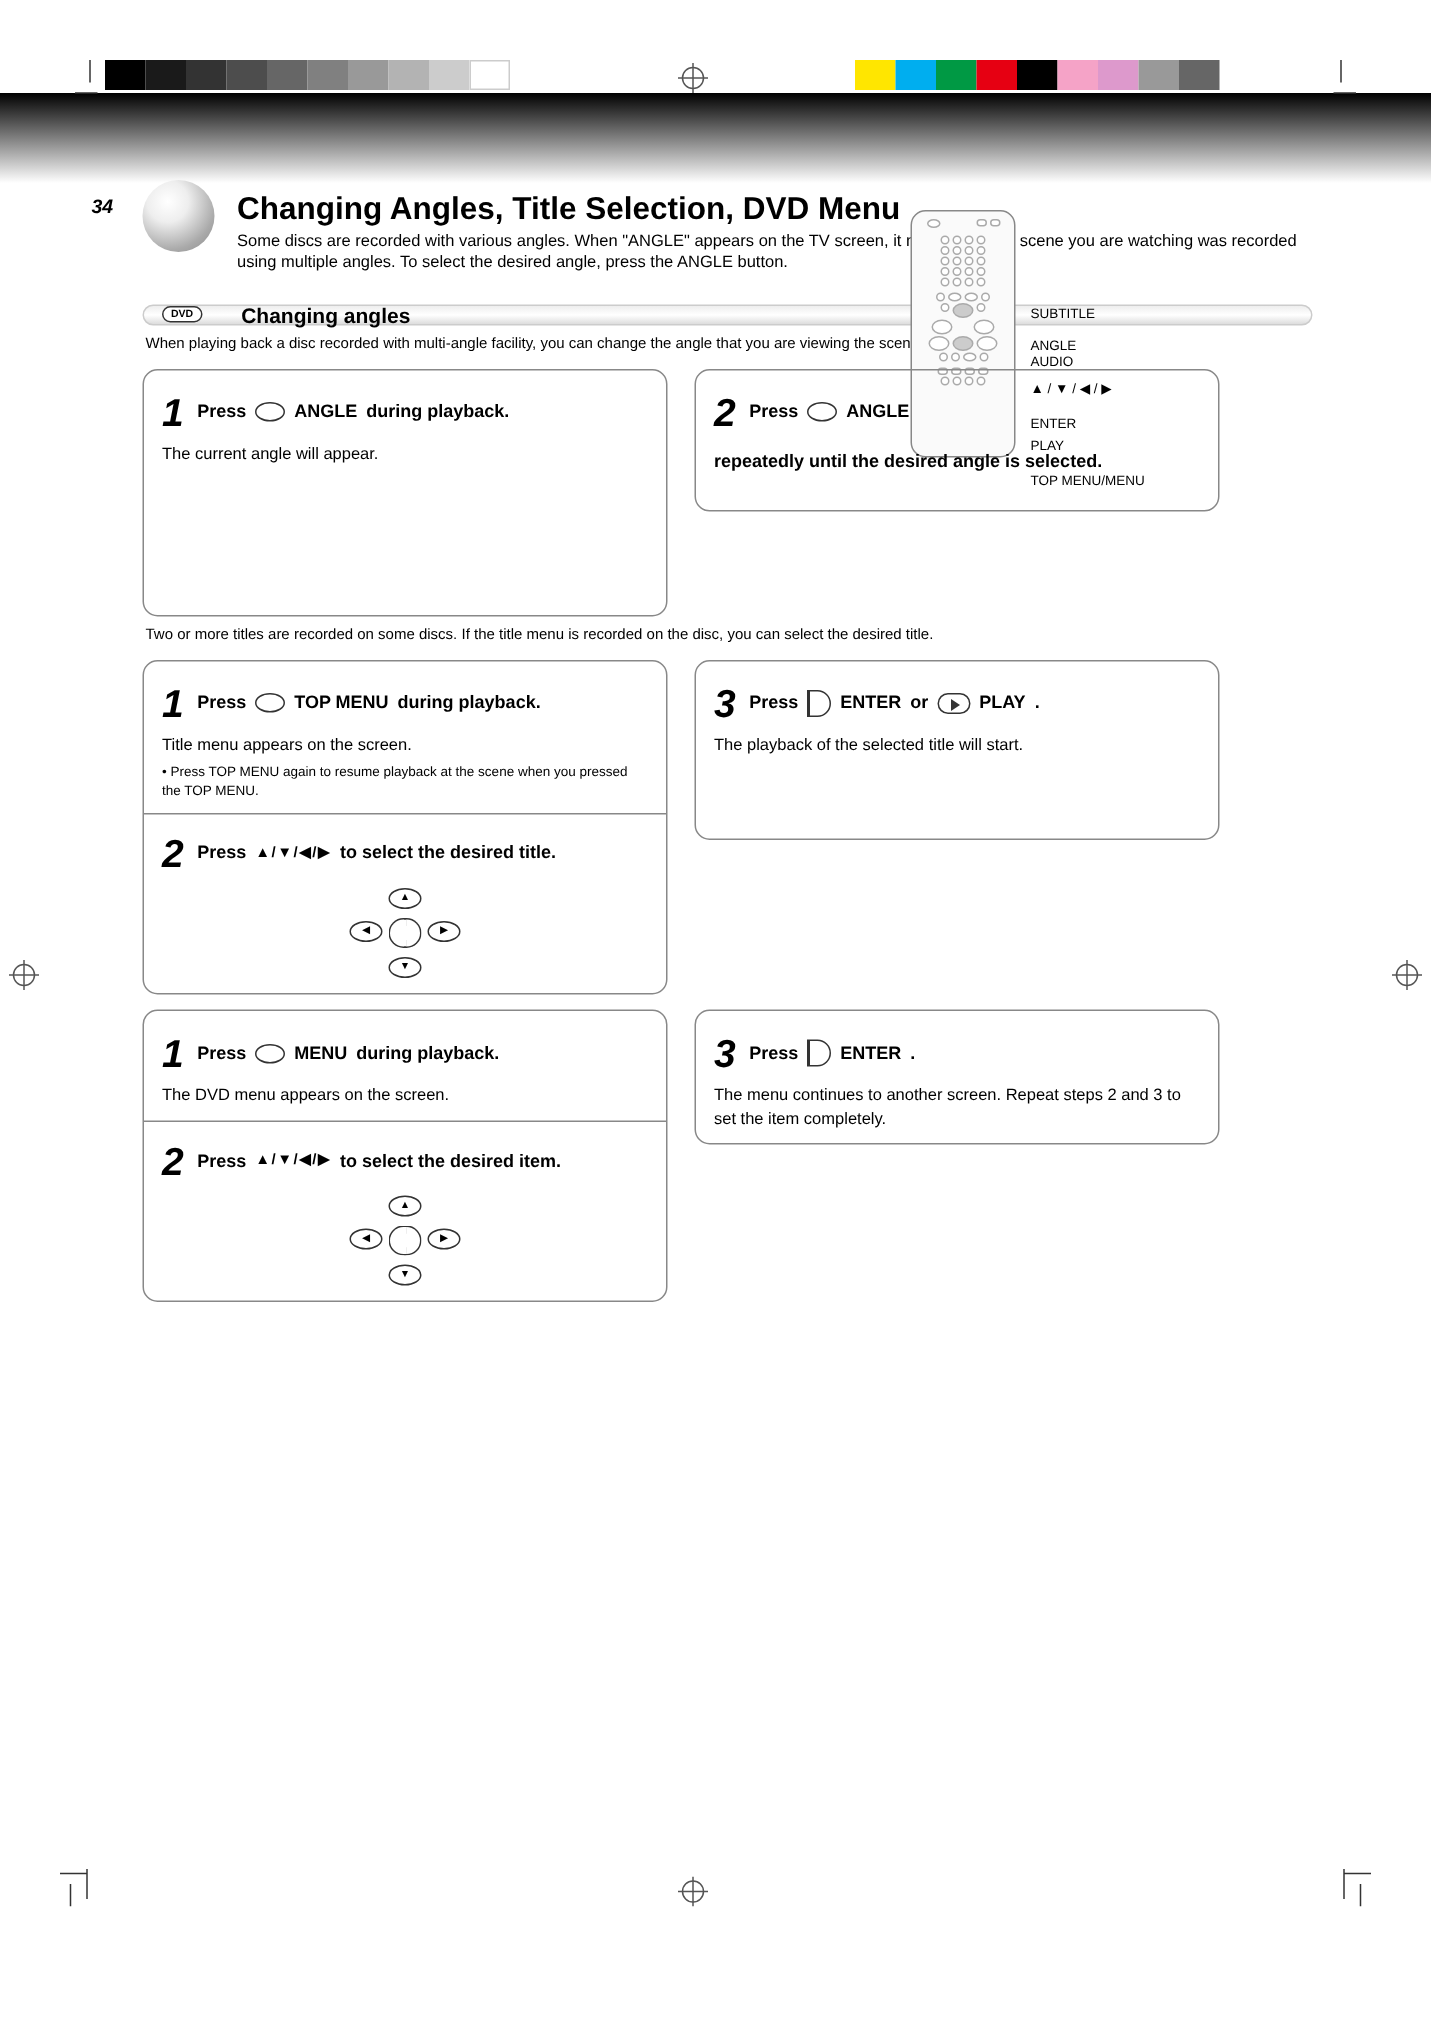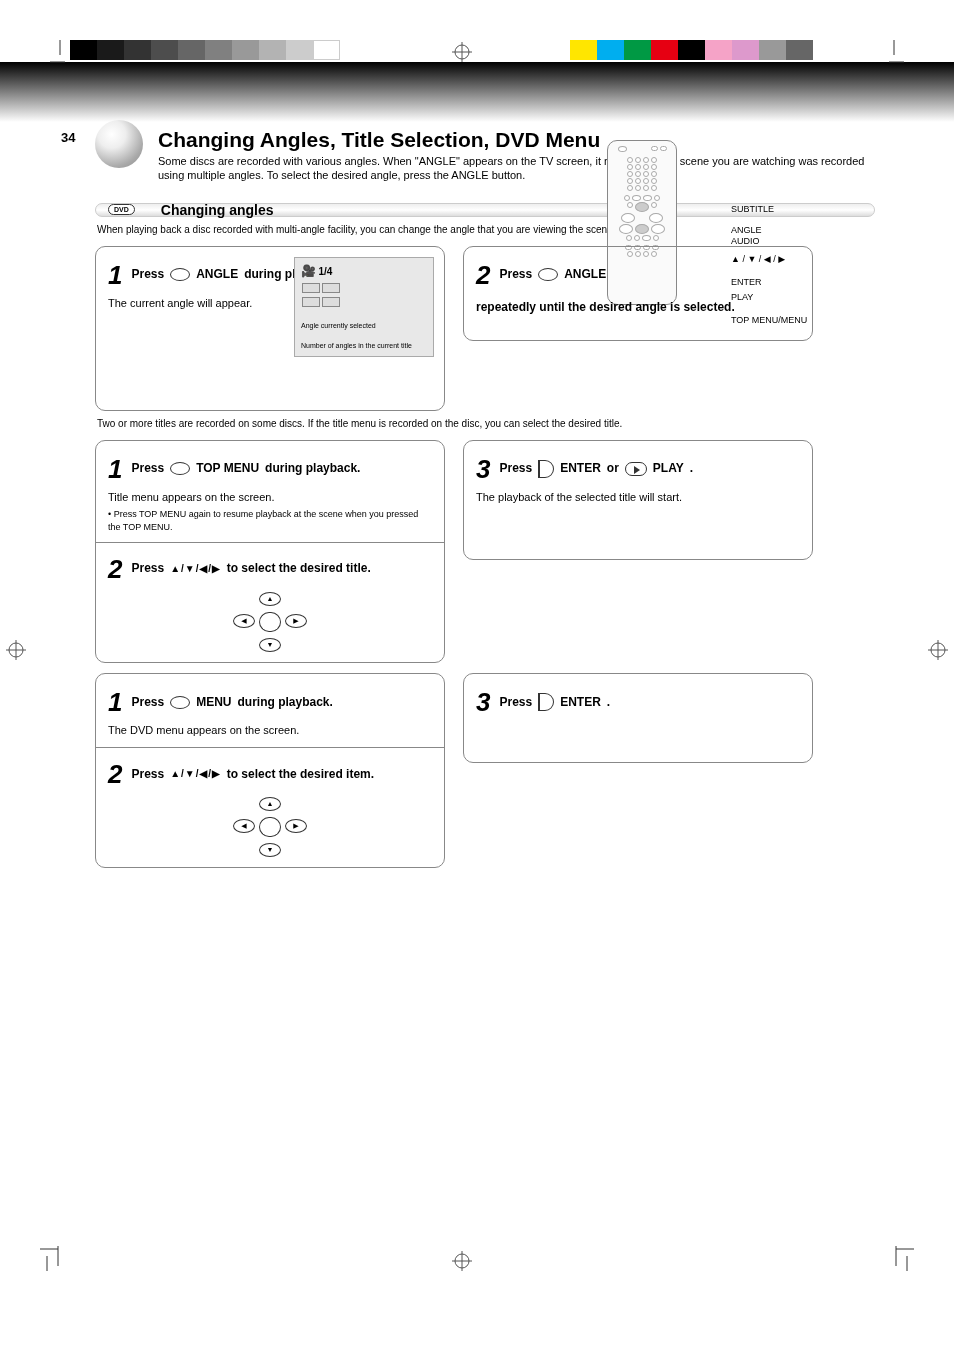--- a/index.html
+++ b/index.html
@@ -30,21 +30,21 @@
       flex-shrink: 0;
     }
     .title { font-size: 21px; font-weight: bold; margin-top: 8px; }
     .subtitle { font-size: 11px; margin-top: 2px; line-height: 1.3; }
 
     .remote-box { position: absolute; right: 188px; top: 20px; width: 80px; }
     .remote {
       width: 70px; height: 165px; border: 1px solid #888; border-radius: 10px;
       background: #fafafa; position: relative; padding: 4px;
     }
-    .remote-labels { position: absolute; top: 65px; left: 80px; font-size: 9px; line-height: 1; margin-left: 44px; }
+    .remote-labels { position: absolute; top: 65px; left: 80px; font-size: 9px; line-height: 1; }
     .remote-labels div { white-space: nowrap; }
 
     .section-bar {
       width: 100%; height: 14px; border-radius: 13px;
       background: linear-gradient(to bottom, #eee 0%, #fff 50%, #ddd 100%);
       border: 1px solid #ccc;
       display: flex; align-items: center; padding: 0 12px;
       font-size: 14px; font-weight: bold; gap: 26px;
       margin-top: 20px;
     }
@@ -85,21 +85,21 @@
     .dpad .up { top: 0; left: 34px; }
     .dpad .down { bottom: 0; left: 34px; }
     .dpad .left { top: 22px; left: 8px; }
     .dpad .right { top: 22px; right: 8px; }
     .dpad .ctr { position: absolute; top: 20px; left: 34px; width: 22px; height: 18px; }
     .dpad .ctr::before { content: ''; position: absolute; width: 11px; height: 18px; border: 1.3px solid #333; border-radius: 11px 0 0 11px; border-right: none; left: 0; }
     .dpad .ctr::after { content: ''; position: absolute; width: 11px; height: 18px; border: 1.3px solid #333; border-radius: 0 11px 11px 0; border-left: none; right: 0; }
 
     .arrows-inline { font-size: 10px; letter-spacing: 1px; }
 
-    .page-number { position: absolute; top: 10px; left: -34px; font-size: 13px; font-weight: bold; }
+    .page-number { position: absolute; top: 10px; left: -34px; font-size: 13px; font-weight: bold; font-style: italic; }
 
     .remote-row { display: flex; gap: 2px; justify-content: center; margin: 1px 0; }
     .rbtn { border: 0.5px solid #aaa; border-radius: 4px; background: #fff; }
     .rbtn.sm { width: 7px; height: 5px; }
     .rbtn.oval { width: 9px; height: 6px; border-radius: 50%; }
     .rbtn.circ { width: 6px; height: 6px; border-radius: 50%; }
     .rbtn.big { width: 14px; height: 10px; border-radius: 50%; }
   </style>
 </head>
 <body>
@@ -284,29 +284,20 @@
       <div class="step-content">
         <h4>
             <span class="big-num">1</span>
           <span>Press</span>
           <span class="oval-icon"></span>
           <b>ANGLE</b>
           <span>during playback.</span>
         </h4>
         <div>The current angle will appear.</div>
       </div>
-      <div class="inset-box">
-        <span class="cam-icon">🎥</span>
-        <span style="font-size:10px;font-weight:bold">1/4</span>
-        <div style="position:absolute;bottom:26px;left:6px;font-size:7px;line-height:1.1">Angle currently selected</div>
-        <div style="position:absolute;bottom:6px;left:6px;font-size:7px;line-height:1.1">Number of angles in the current title</div>
-        <div style="position:absolute;bottom:46px;left:6px">
-          <span class="inset-fig"></span><span class="inset-fig"></span><br><span class="inset-fig"></span><span class="inset-fig"></span>
-        </div>
-      </div>
     </div>
     <div class="step-box w2" style="height:95px">
       <div class="step-content">
         <h4>
             <span class="big-num">2</span>
           <span>Press</span>
           <span class="oval-icon"></span>
           <b>ANGLE</b>
           <span>repeatedly until the desired angle is selected.</span>
         </h4>
@@ -395,17 +386,18 @@
     </div>
     <div class="step-box w2" style="height:90px">
       <div class="step-content">
         <h4>
             <span class="big-num">3</span>
           <span>Press</span>
           <span class="d-icon"></span>
           <b>ENTER</b>
           <span>.</span>
         </h4>
+        <div>The menu continues to another screen. Repeat steps 2 and 3 to set the item completely.</div>
       </div>
     </div>
   </div>
 
 </div>
 
 </body></html>

